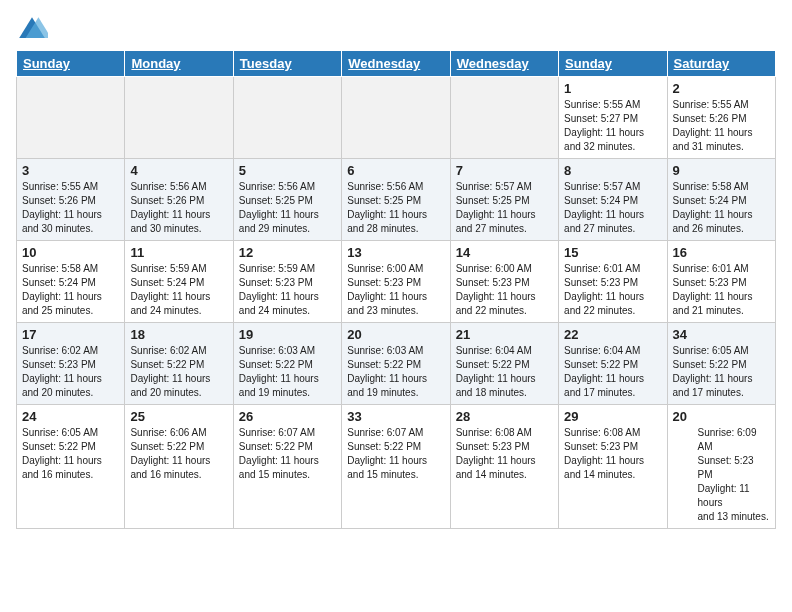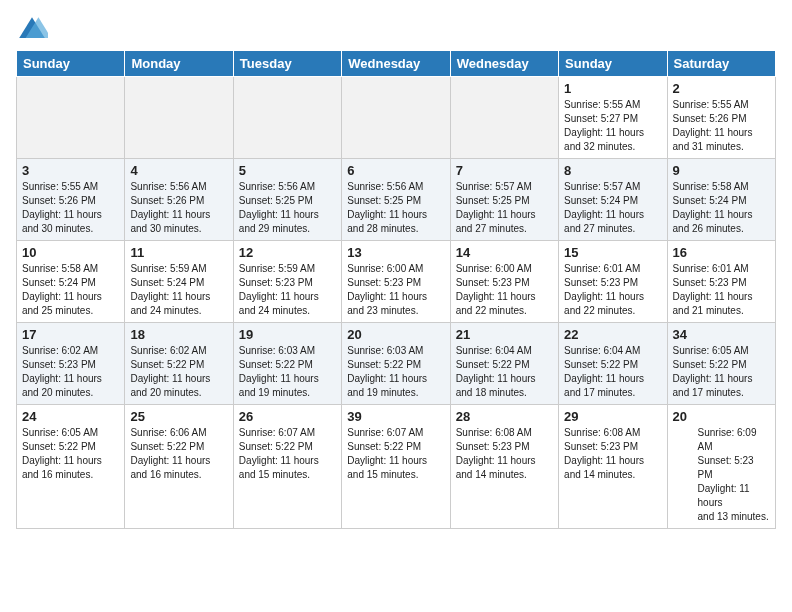--- a/index.html
+++ b/index.html
@@ -66,20 +66,21 @@
       margin-top: 4px;
     }
     .calendar th {
       background: #2979b8;
       color: #fff;
       font-size: 13px;
       font-weight: bold;
       padding: 5px 6px;
       text-align: left;
       border: 1px solid #fff;
+      text-decoration: underline;
     }
     .calendar td {
       vertical-align: top;
       border: 1px solid #ccc;
       padding: 4px 5px;
       font-size: 10.5px;
       color: #222;
       width: calc(100% / 7);
       min-height: 80px;
       background: #fff;
@@ -333,21 +334,21 @@
 and 16 minutes.</div>
           </td>
           <td>
             <span class="day-num">26</span>
             <div class="day-info" style="white-space: pre-line;">Sunrise: 6:07 AM
 Sunset: 5:22 PM
 Daylight: 11 hours
 and 15 minutes.</div>
           </td>
           <td>
-            <span class="day-num">39</span>
+            <span class="day-num">33</span>
             <div class="day-info" style="white-space: pre-line;">Sunrise: 6:07 AM
 Sunset: 5:22 PM
 Daylight: 11 hours
 and 15 minutes.</div>
           </td>
           <td>
             <span class="day-num">28</span>
             <div class="day-info" style="white-space: pre-line;">Sunrise: 6:08 AM
 Sunset: 5:23 PM
 Daylight: 11 hours

